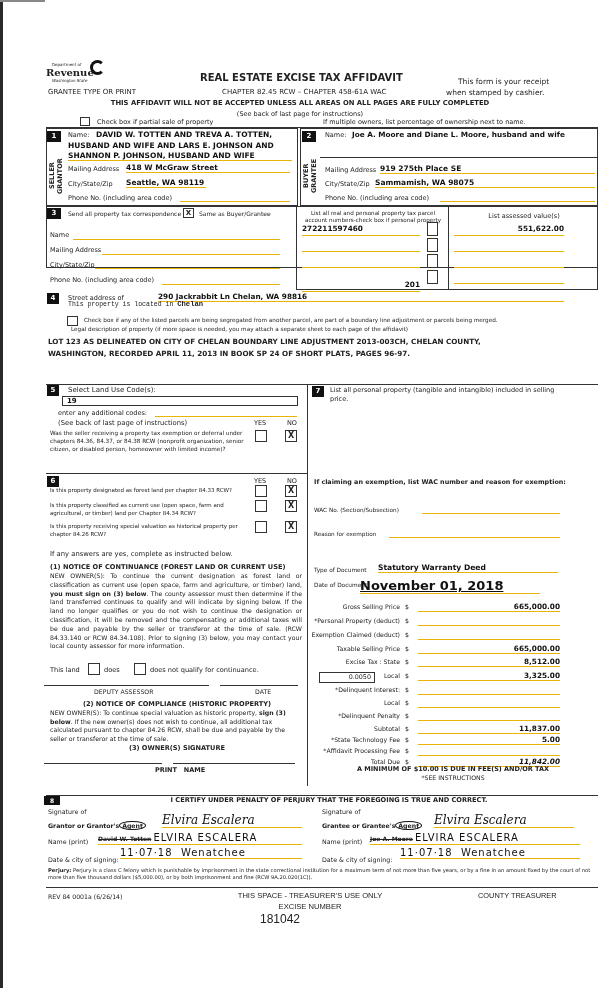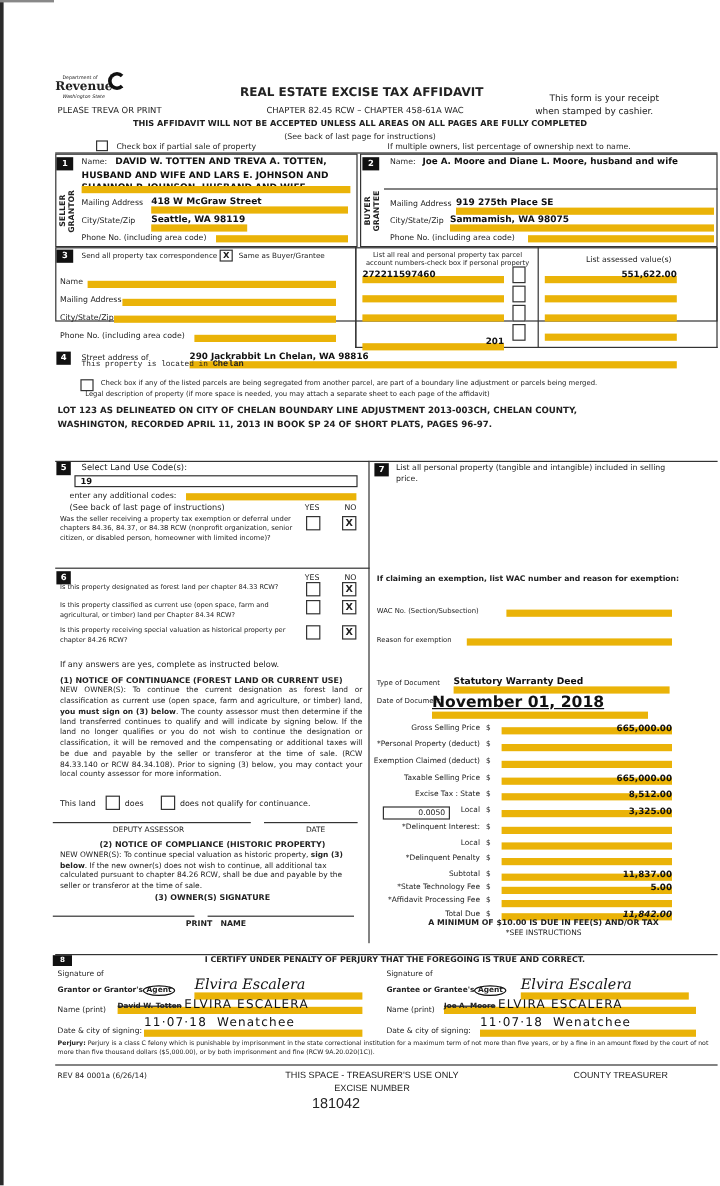--- a/index.html
+++ b/index.html
@@ -3,21 +3,21 @@
 <meta charset="utf-8">
 <style>
   * { box-sizing: border-box; margin: 0; padding: 0; }
   html, body { width: 600px; height: 988px; background: #fff; overflow: hidden; }
   body { font-family: "DejaVu Sans", sans-serif; color: #222; font-size: 6.5px; position: relative; }
   .scan-edge-left { position: absolute; left: 0; top: 0; width: 3px; height: 988px; background: #2a2a2a; }
   .scan-edge-top { position: absolute; left: 0; top: 0; width: 45px; height: 2px; background: #888; }
   .abs { position: absolute; }
   .b { font-weight: bold; }
   .fill { font-family: "DejaVu Sans", sans-serif; font-weight: bold; color: #111; }
-  .line { border-bottom: 6px solid #eab308; }
+  .line { border-bottom: 1px solid #eab308; }
   .numbox { position: absolute; background: #111; color: #fff; font-weight: bold; font-size: 7px; width: 14px; height: 11px; text-align: center; line-height: 11px; }
   .cb { position: absolute; width: 12px; height: 12px; border: 1px solid #333; background: #fff; font-size: 8px; font-weight: bold; text-align: center; line-height: 10px; }
   .vert { position: absolute; writing-mode: vertical-rl; transform: rotate(180deg); font-weight: bold; font-size: 6.5px; text-align: center; }
   .box { position: absolute; border: 1px solid #333; }
   .sig { font-family: "DejaVu Serif", serif; font-style: italic; color: #111; }
   .hand { font-family: "DejaVu Sans", sans-serif; color: #111; letter-spacing: 1px; }
   .strike { text-decoration: line-through; font-weight: bold; }
   .circle { border: 1px solid #111; border-radius: 50%; padding: 0 2px; }
   .right { text-align: right; }
   .center { text-align: center; }
@@ -28,21 +28,21 @@
 <div class="scan-edge-left"></div>
 <div class="scan-edge-top"></div>
 
 <div class="abs" style="left:44px;top:60px;width:60px;height:28px;">
   <div style="position:absolute;left:8px;top:2px;font-size:4px;">Department of</div>
   <div style="position:absolute;left:2px;top:7px;font-size:10px;font-weight:bold;font-family:'DejaVu Serif',serif;">Revenue</div>
   <div style="position:absolute;left:8px;top:18px;font-size:4px;font-style:italic;">Washington State</div>
   <div style="position:absolute;left:46px;top:0px;width:15px;height:15px;border:3px solid #111;border-radius:50%;border-right-color:transparent;"></div>
 </div>
 <div class="abs b" style="left:200px;top:72px;font-size:10px;">REAL ESTATE EXCISE TAX AFFIDAVIT</div>
-<div class="abs" style="left:48px;top:88px;font-size:7px;">PLEASE TREVA OR PRINT</div>
+<div class="abs" style="left:48px;top:88px;font-size:7px;">GRANTEE TYPE OR PRINT</div>
 <div class="abs" style="left:222px;top:88px;font-size:7px;">CHAPTER 82.45 RCW – CHAPTER 458-61A WAC</div>
 <div class="abs" style="left:458px;top:77px;font-size:7.5px;">This form is your receipt</div>
 <div class="abs" style="left:446px;top:88px;font-size:7.5px;">when stamped by cashier.</div>
 <div class="abs b center" style="left:0;width:600px;top:99px;font-size:6.8px;">THIS AFFIDAVIT WILL NOT BE ACCEPTED UNLESS ALL AREAS ON ALL PAGES ARE FULLY COMPLETED</div>
 <div class="abs center" style="left:0;width:600px;top:110px;font-size:6.5px;">(See back of last page for instructions)</div>
 <div class="cb" style="left:80px;top:117px;width:10px;height:9px;"></div>
 <div class="abs" style="left:97px;top:118px;">Check box if partial sale of property</div>
 <div class="abs" style="left:323px;top:118px;">If multiple owners, list percentage of ownership next to name.</div>
 <div class="abs" style="left:46px;top:127px;width:552px;height:1px;background:#333;"></div>
 

